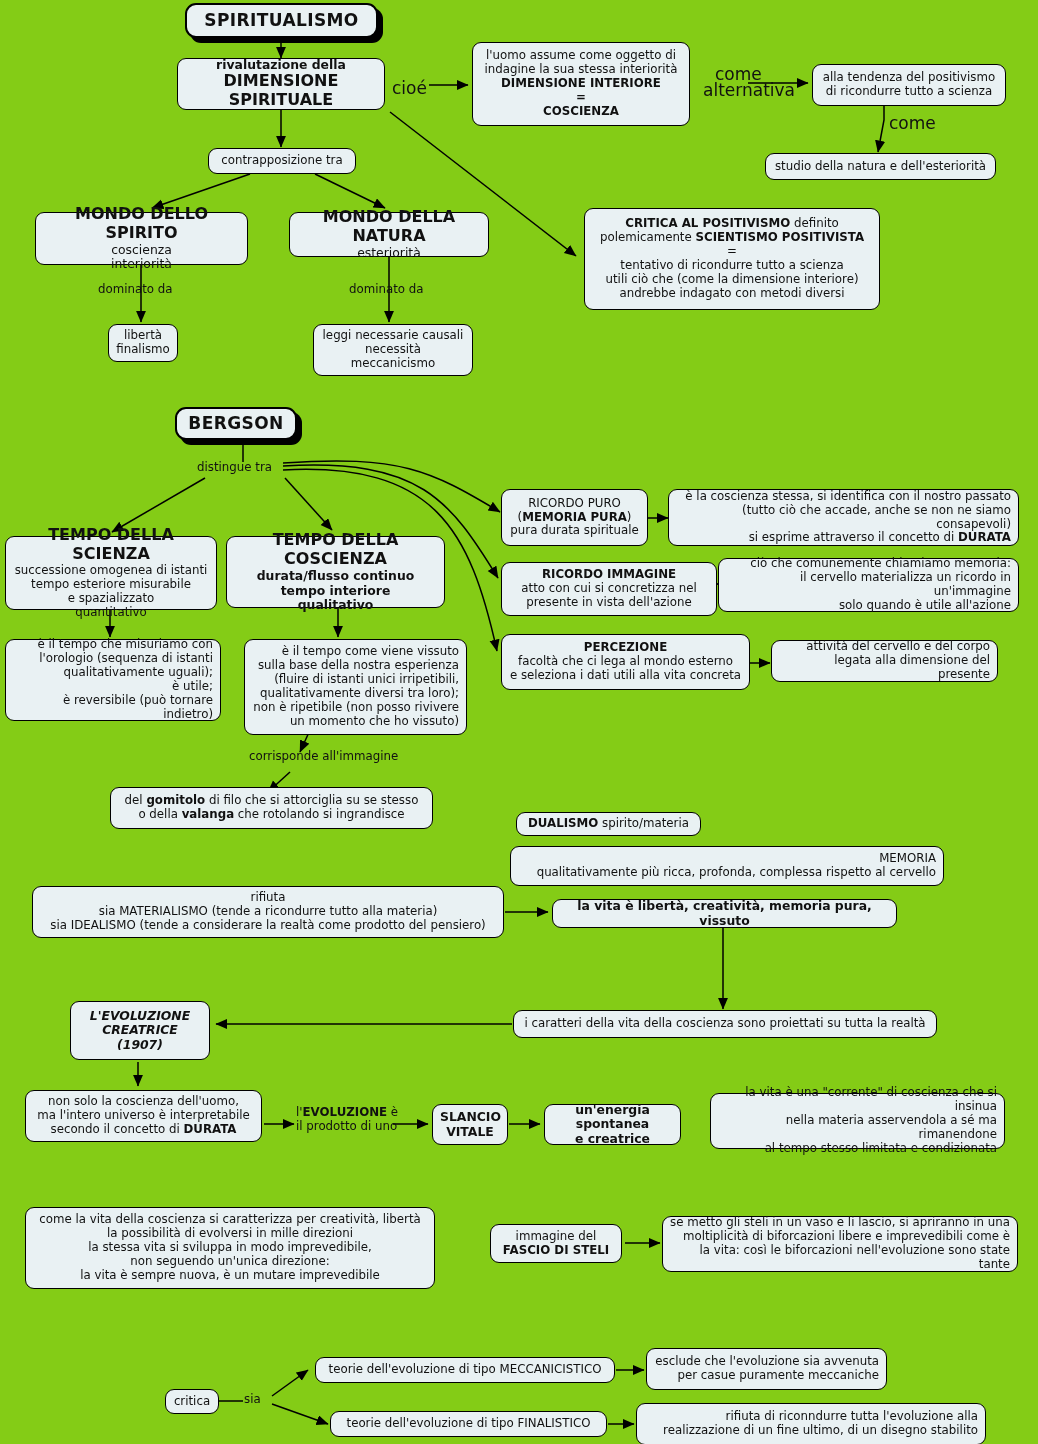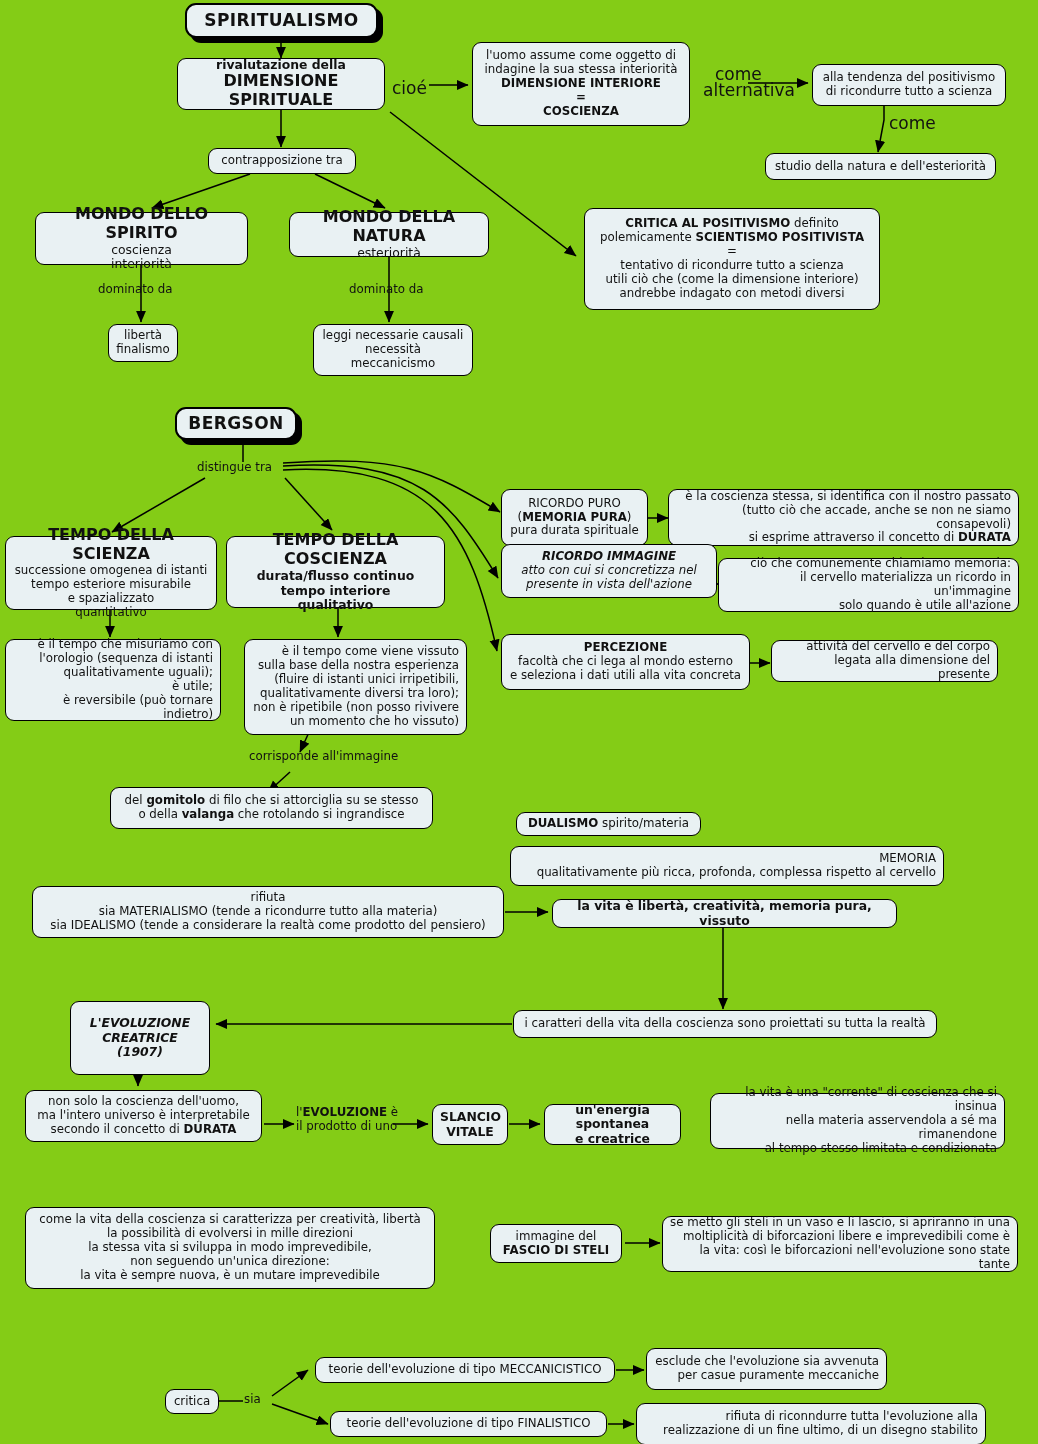--- a/index.html
+++ b/index.html
@@ -290,21 +290,21 @@
   </div>
 
   <div class="node sz115 tl" style="left:668px;top:489px;width:351px;height:57px;justify-content:flex-start;">
     <div class="inner tl">
       <div>è la coscienza stessa, si identifica con il nostro passato</div>
       <div>(tutto ciò che accade, anche se non ne siamo consapevoli)</div>
       <div><span>si esprime attraverso il concetto di </span><span class="b">DURATA</span></div>
     </div>
   </div>
 
-  <div class="node sz115" style="left:501px;top:544px;width:216px;height:54px;font-style:italic;">
+  <div class="node sz115" style="left:501px;top:562px;width:216px;height:54px;">
     <div class="inner">
       <div class="b">RICORDO IMMAGINE</div>
       <div>atto con cui si concretizza nel</div>
       <div>presente in vista dell'azione</div>
     </div>
   </div>
 
   <div class="node sz115 tl" style="left:718px;top:558px;width:301px;height:54px;justify-content:flex-start;">
     <div class="inner tl">
       <div>ciò che comunemente chiamiamo memoria:</div>
@@ -350,21 +350,21 @@
   </div>
 
   <div class="node sz12" style="left:552px;top:899px;width:345px;height:29px;">
     <span class="inner b">la vita è libertà, creatività, memoria pura, vissuto</span>
   </div>
 
   <div class="node sz115" style="left:513px;top:1010px;width:424px;height:28px;">
     <span class="inner">i caratteri della vita della coscienza sono proiettati su tutta la realtà</span>
   </div>
 
-  <div class="node sz12 ital" style="left:70px;top:1001px;width:140px;height:74px;">
+  <div class="node sz12 ital" style="left:70px;top:1001px;width:140px;height:59px;">
     <div class="inner">
       <div class="b">L'EVOLUZIONE</div>
       <div class="b">CREATRICE</div>
       <div class="b">(1907)</div>
     </div>
   </div>
 
   <div class="node sz115" style="left:25px;top:1090px;width:237px;height:52px;">
     <div class="inner">
       <div>non solo la coscienza dell'uomo,</div>

